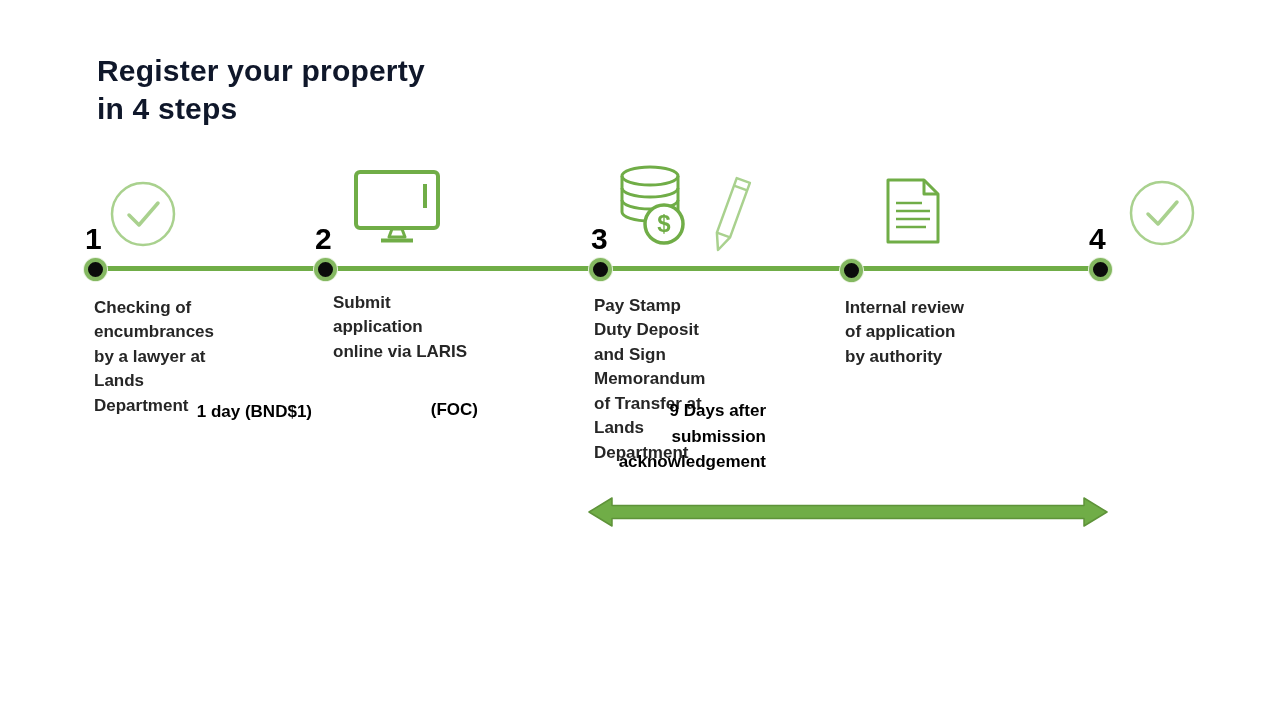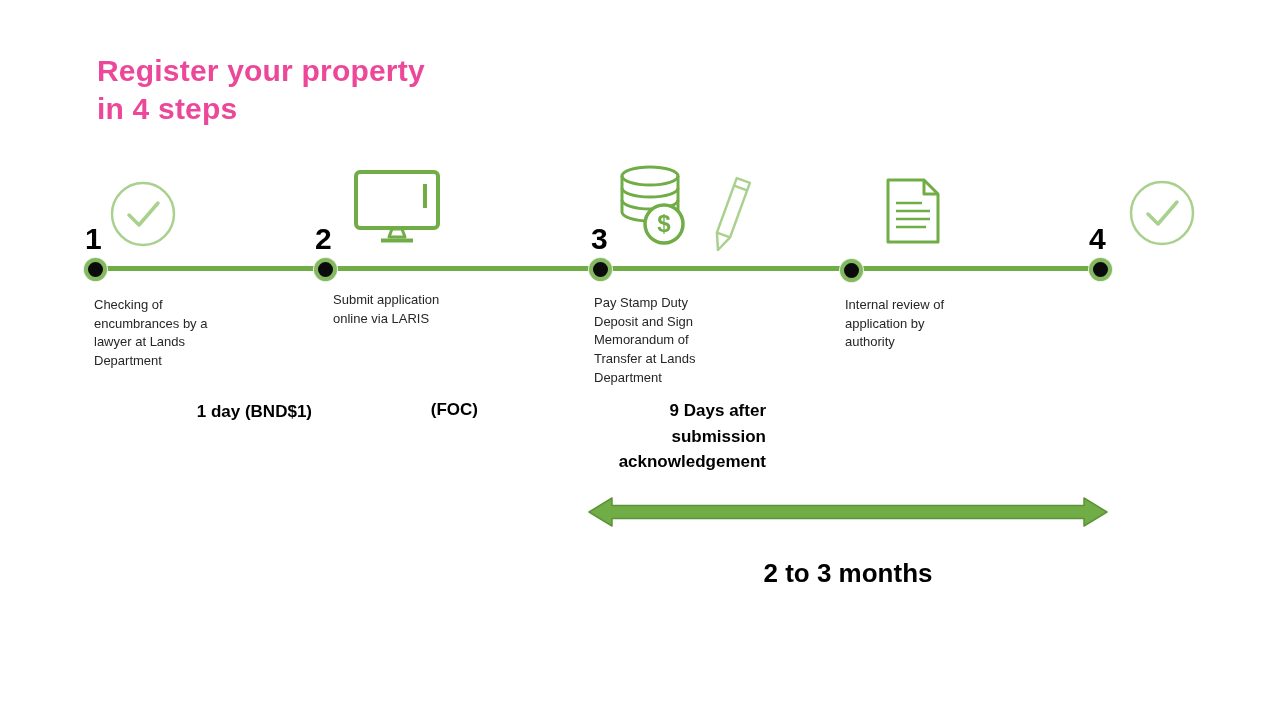--- a/index.html
+++ b/index.html
@@ -2,21 +2,21 @@
 <html><head>
 <meta charset="utf-8">
 <style>
   html,body{margin:0;padding:0;background:#ffffff;}
   .canvas{
     position:relative;width:1280px;height:720px;background:#ffffff;
     font-family:"Liberation Sans", sans-serif;color:#000;overflow:hidden;
   }
   .title{
     position:absolute;left:97px;top:52px;margin:0;
-    font-size:30px;font-weight:bold;line-height:1.26;color:#ec4899;
+    font-size:30px;font-weight:bold;line-height:1.26;color:#0f172a;
     white-space:pre-line;letter-spacing:0.2px;
   }
   .line{
     position:absolute;left:95px;top:266px;width:1006px;height:5px;
     background:#70AD47;border-radius:3px;
   }
   .node{
     position:absolute;width:15px;height:15px;border-radius:50%;
     background:#0b0b0b;border:4px solid #84b861;box-shadow:0 0 0 1px #e8f2df;
   }
@@ -32,21 +32,21 @@
   .s2{left:315px;top:224px}
   .s3{left:591px;top:224px}
   .s4{left:1089px;top:224px}
   .icon{position:absolute;}
   .icon-check-1{left:108px;top:179px}
   .icon-monitor{left:352px;top:168px}
   .icon-coins{left:614px;top:162px}
   .icon-doc{left:882px;top:176px}
   .icon-check-4{left:1127px;top:178px}
   .desc{
-    position:absolute;font-size:13px;line-height:1.44;color:#262626;
+    position:absolute;font-size:17px;line-height:1.44;color:#262626;font-weight:bold;
   }
   .d1{left:94px;top:296px;width:132px}
   .d2{left:333px;top:291px;width:140px}
   .d3{left:594px;top:294px;width:122px}
   .d4{left:845px;top:296px;width:130px}
   .d5{left:1095px;top:291px;width:134px}
   .dur{
     position:absolute;font-size:17px;font-weight:bold;color:#000;line-height:1.5;text-align:right;
   }
   .u1{left:92px;top:399px;width:220px}
@@ -127,15 +127,14 @@
   <div class="desc d3">Pay Stamp Duty Deposit and Sign Memorandum of Transfer at Lands Department</div>
 
   <div class="dur u1">1 day (BND$1)</div>
   <div class="dur u2">(FOC)</div>
   <div class="dur u3">9 Days after submission acknowledgement</div>
 
   <svg class="arrow" width="520" height="38" viewBox="0 0 520 38">
     <polygon points="1,19 24,5 24,12.5 496,12.5 496,5 519,19 496,33 496,25.5 24,25.5 24,33" fill="#70AD47" stroke="#5e9339" stroke-width="1.5" stroke-linejoin="round"></polygon>
   </svg>
 
-  <div class="arrow-label">2 to 3 months</div>
 
 </div>
 
 </body></html>

